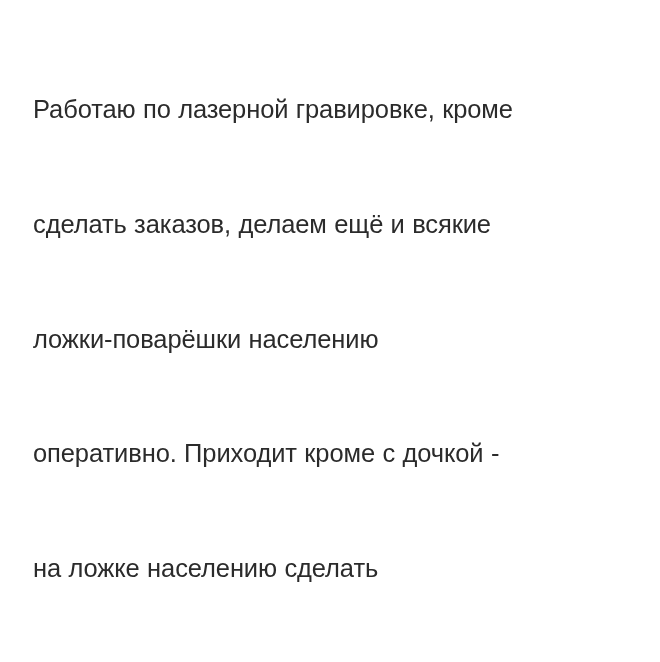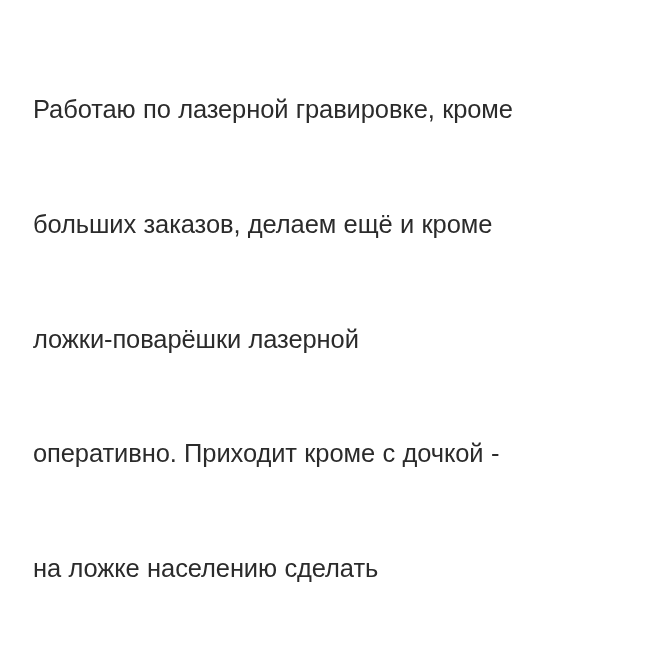--- a/index.html
+++ b/index.html
@@ -36,22 +36,22 @@
   .line {
     display: block;
   }
 </style>
 </head>
 <body>
 
 <div id="page">
   <div class="story-text">
     <span class="line">Работаю по лазерной гравировке, кроме</span>
-    <span class="line">больших заказов, делаем ещё и кроме</span>
-    <span class="line">ложки-поварёшки лазерной</span>
+    <span class="line">сделать заказов, делаем ещё и всякие</span>
+    <span class="line">ложки-поварёшки населению</span>
     <span class="line">оперативно. Приходит кроме с дочкой -</span>
     <span class="line">на ложке населению сделать</span>
     
     
     
     
     
     
     
     

